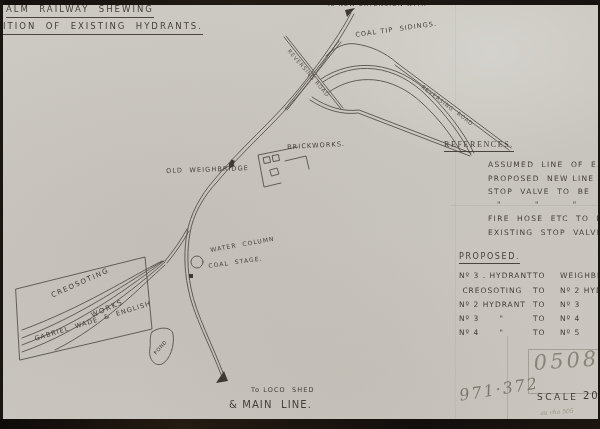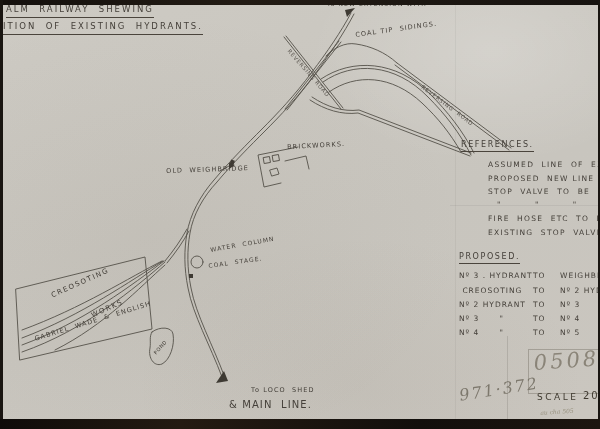--- a/index.html
+++ b/index.html
@@ -107,21 +107,21 @@
   <div class="lbl" style="left:287px;top:144px;font-size:6.5px;transform:rotate(-3deg);">BRICKWORKS.</div>
   <div class="lbl" style="left:210px;top:247px;font-size:6px;transform:rotate(-10deg);">WATER  COLUMN</div>
   <div class="lbl" style="left:208px;top:263px;font-size:6px;transform:rotate(-8deg);">COAL  STAGE.</div>
   <div class="lbl" style="left:50px;top:292px;font-size:7px;letter-spacing:1.6px;transform:rotate(-24deg);">CREOSOTING</div>
   <div class="lbl" style="left:90px;top:312px;font-size:7px;letter-spacing:1.6px;transform:rotate(-24deg);">WORKS</div>
   <div class="lbl" style="left:34px;top:336px;font-size:6.5px;transform:rotate(-17deg);">GABRIEL  WADE  &amp;  ENGLISH</div>
   <div class="lbl" style="left:153px;top:352px;font-size:5px;letter-spacing:.6px;transform:rotate(-48deg);">POND</div>
   <div class="lbl" style="left:225px;top:387px;font-size:6.5px;margin-left:26px;">To LOCO  SHED</div>
   <div class="lbl" style="left:229px;top:399px;font-size:10px;">&amp; MAIN  LINE.</div>
 
-  <div class="lbl underln" style="left:461px;top:140px;font-size:8px;letter-spacing:1.6px;">REFERENCES.</div>
+  <div class="lbl underln" style="left:444px;top:140px;font-size:8px;letter-spacing:1.6px;font-family:Liberation Serif, serif;">REFERENCES.</div>
   <div class="ref-line" style="top:160px;">ASSUMED  LINE  OF  EXISTING  M</div>
   <div class="ref-line" style="top:174px;">PROPOSED  NEW LINE TO KEEP  PO</div>
   <div class="ref-line" style="top:187px;">STOP  VALVE  TO  BE  FITTED  HERE</div>
   <div class="ref-line" style="top:200px;left:497px;">"         "         "         "</div>
   <div class="ref-line" style="top:214px;">FIRE  HOSE  ETC  TO  BE  KEPT  H</div>
   <div class="ref-line" style="top:228px;">EXISTING  STOP  VALVE  TO  BE</div>
 
   <div class="lbl underln" style="left:459px;top:252px;font-size:8px;letter-spacing:1.6px;">PROPOSED.</div>
   <div class="dist-row" style="top:271px;">
     <span class="d-from">Nº 3 . HYDRANT</span>

